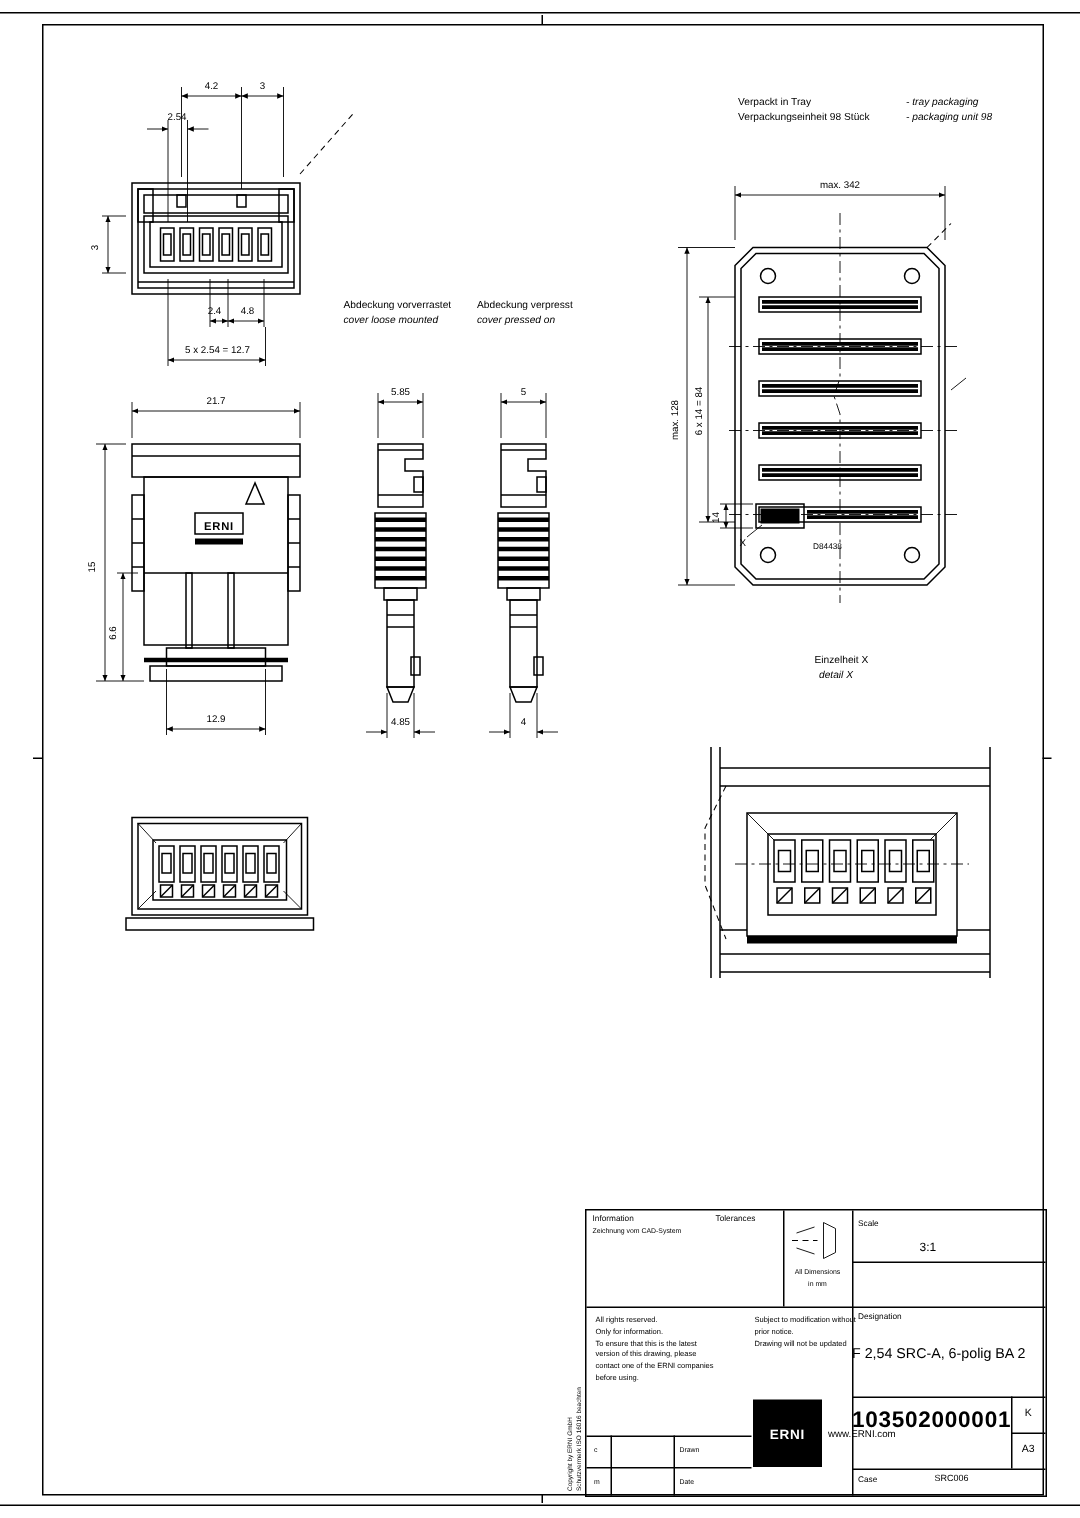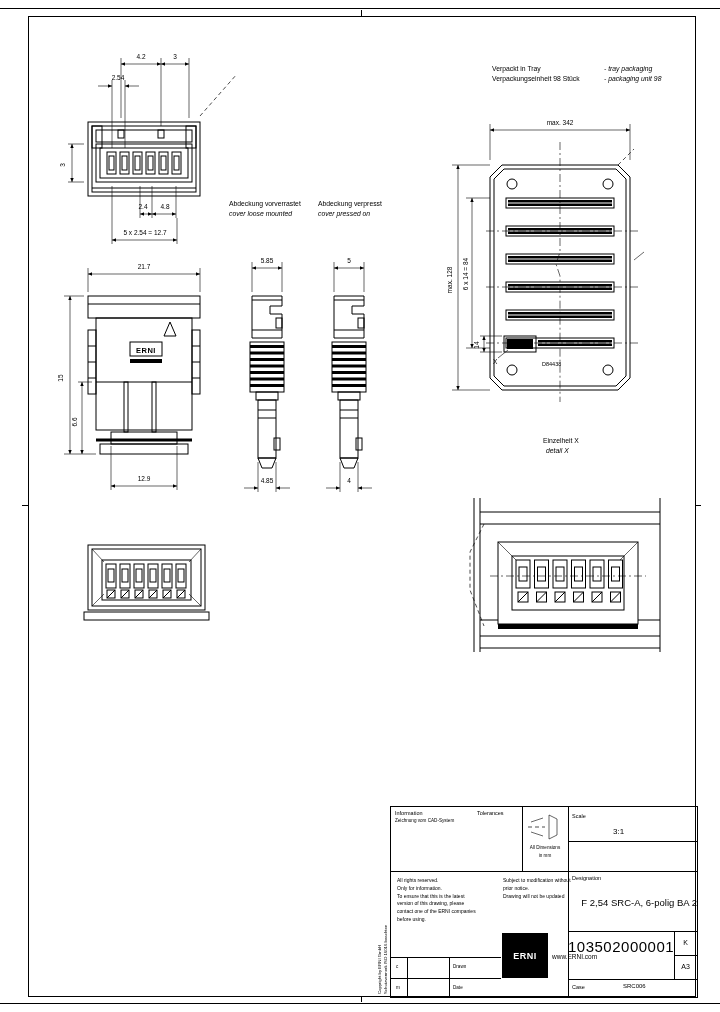--- a/index.html
+++ b/index.html
@@ -22,22 +22,22 @@
   .pack{position:absolute;left:492px;top:64px;display:grid;grid-template-columns:108px auto;
         grid-column-gap:4px;font-size:6.8px;line-height:1.5;}
   .pack .en{font-style:italic;}
   
   .tb{position:absolute;left:390px;top:806px;width:306px;height:190px;border:1px solid #000;font-size:5.5px;}
   .tb .cellline{position:absolute;background:transparent;}
   .tb .vl{border-left:1px solid #000;width:0;}
   .tb .hl{border-top:1px solid #000;height:0;}
   .tb .t{position:absolute;white-space:nowrap;}
   .tb .legal{position:absolute;font-size:5px;line-height:1.55;white-space:nowrap;}
-  .tb .desig{position:absolute;font-size:9.5px;text-align:right;}
-  .tb .pn{position:absolute;font-size:15px;font-weight:normal;text-align:center;letter-spacing:.5px;}
+  .tb .desig{position:absolute;font-size:9.5px;text-align:left;}
+  .tb .pn{position:absolute;font-size:15px;font-weight:bold;text-align:center;letter-spacing:.5px;}
   .tb .ernibox{position:absolute;background:#000;color:#fff;display:flex;align-items:center;justify-content:center;
        font-weight:bold;font-size:9px;letter-spacing:.5px;}
   .vtext{position:absolute;left:377px;top:808px;height:186px;writing-mode:vertical-rl;
          transform:rotate(180deg);font-size:4.3px;line-height:1.4;color:#000;white-space:nowrap;}
 </style>
 </head>
 <body>
 
 <div class="pageline" style="top:8px"></div>
 <div class="pageline" style="top:1003px"></div>

